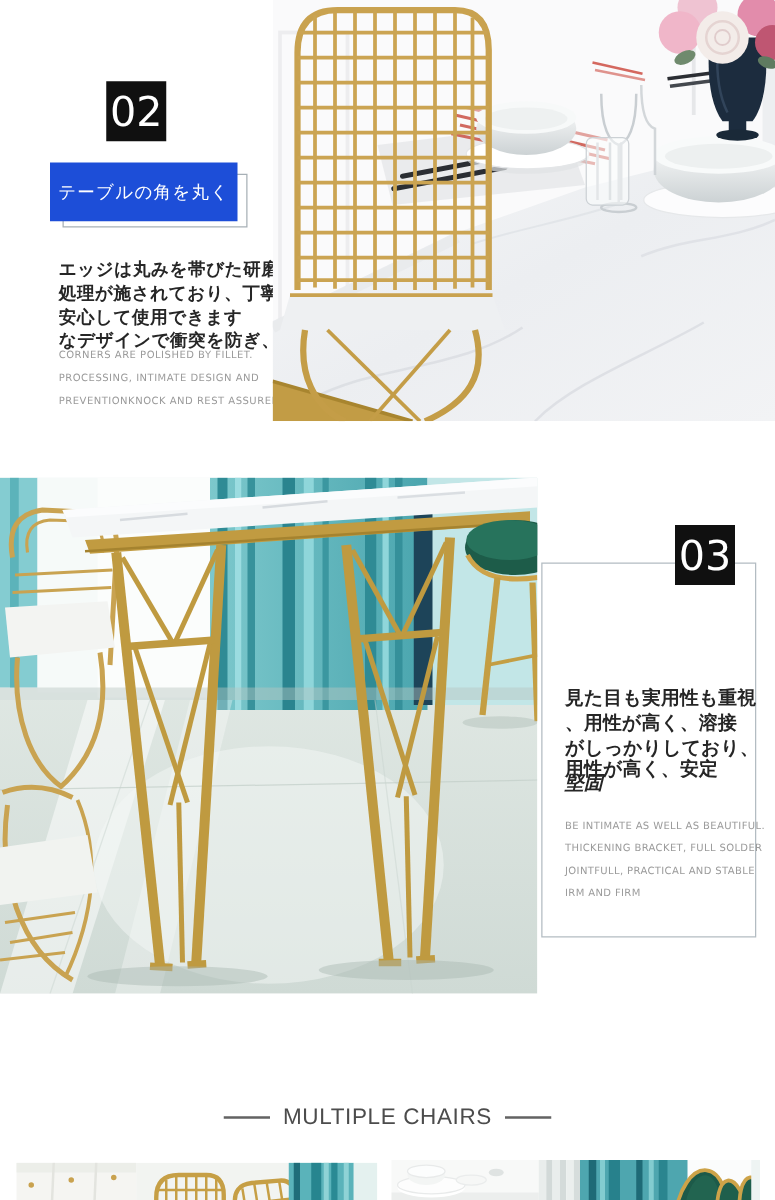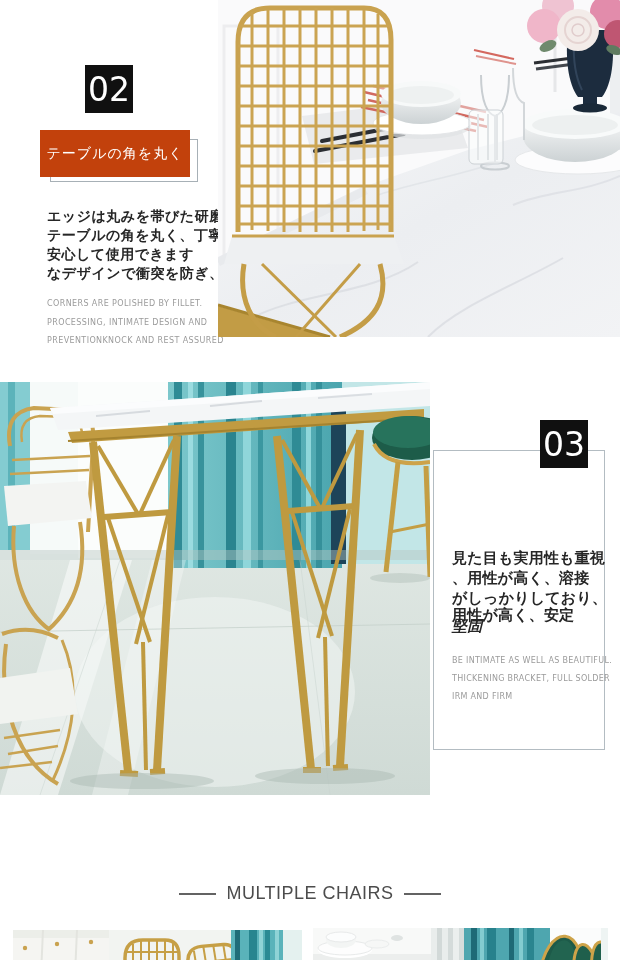--- a/index.html
+++ b/index.html
@@ -8,32 +8,32 @@
         font-family:"DejaVu Sans","Liberation Sans",sans-serif;}
   .abs{position:absolute;}
   
   .badge{width:48px;height:48px;background:#101010;color:#ffffff;display:flex;
          align-items:center;justify-content:center;font-size:33px;font-weight:400;z-index:5;}
   .b02{left:85px;top:65px;}
   .b03{left:540px;top:420px;}
   
   .tag-shadow{left:50px;top:139px;width:146px;height:41px;background:#ffffff;
               border:1px solid #a7b0b6;z-index:1;}
-  .tag-blue{left:40px;top:130px;width:150px;height:47px;background:#c2410c;color:#ffffff;
+  .tag-blue{left:40px;top:130px;width:150px;height:47px;background:#1d4ed8;color:#ffffff;
             display:flex;align-items:center;justify-content:center;font-size:14px;z-index:2;
             letter-spacing:1px;}
   
   .jp{color:#262626;font-weight:600;}
   .jp02{left:47px;top:207px;font-size:14px;line-height:19px;letter-spacing:0.5px;}
   .jp03{left:452px;top:548px;font-size:15px;line-height:20px;letter-spacing:0.2px;}
   .jp03 .l4{margin-top:-3px;}
   .jp03 .l5{margin-top:-9px;font-style:italic;}
   
   .en{color:#9b9b9b;font-weight:400;}
-  .en02{left:47px;top:295px;font-size:8px;line-height:18.5px;letter-spacing:0.4px;}
+  .en02{left:47px;top:275px;font-size:8px;line-height:18.5px;letter-spacing:0.4px;}
   .en03{left:452px;top:652px;font-size:8px;line-height:18px;letter-spacing:0.3px;}
   
   .panel03{left:433px;top:450px;width:170px;height:298px;border:1px solid #b3bcc2;
            background:#ffffff;z-index:3;}
   .tag03{left:445px;top:520px;width:152px;text-align:right;font-size:12px;color:#4b79a1;
          letter-spacing:0.5px;z-index:4;}
   .jp03,.en03{z-index:4;}
   
   .chairs-jp{left:198px;top:833px;width:236px;font-size:17px;line-height:22px;color:#1b1b1b;
              font-weight:600;letter-spacing:0.5px;}
@@ -54,21 +54,21 @@
 
 <div class="page">
 
   <div class="abs badge b02">02</div>
 
   <div class="abs tag-shadow"></div>
   <div class="abs tag-blue">テーブルの角を丸く</div>
 
   <div class="abs jp jp02">
     <div>エッジは丸みを帯びた研磨</div>
-    <div>テーブルの角を丸く、丁寧</div>
+    <div>処理が施されており、丁寧</div>
     <div>安心して使用できます</div>
     <div>なデザインで衝突を防ぎ、</div>
   </div>
 
   <div class="abs en en02">
     <div>CORNERS ARE POLISHED BY FILLET.</div>
     <div>PROCESSING, INTIMATE DESIGN AND</div>
     <div>PREVENTIONKNOCK AND REST ASSURED</div>
   </div>
 
@@ -196,20 +196,21 @@
     <div>見た目も実用性も重視</div>
     <div>、用性が高く、溶接</div>
     <div>がしっかりしており、</div>
     <div class="l4">用性が高く、安定</div>
     <div class="l5">堅固</div>
   </div>
 
   <div class="abs en en03">
     <div>BE INTIMATE AS WELL AS BEAUTIFUL.</div>
     <div>THICKENING BRACKET, FULL SOLDER</div>
+    <div>JOINTFULL, PRACTICAL AND STABLE</div>
     <div>IRM AND FIRM</div>
   </div>
 
   <div class="abs photo photo-mid">
     <svg width="430" height="413" viewBox="0 0 430 413">
       <defs>
         <linearGradient id="fg" x1="0" y1="0" x2="0" y2="1">
           <stop offset="0" stop-color="#eaf0ec"></stop>
             <stop offset="1" stop-color="#cfdad5"></stop>
         </linearGradient>

